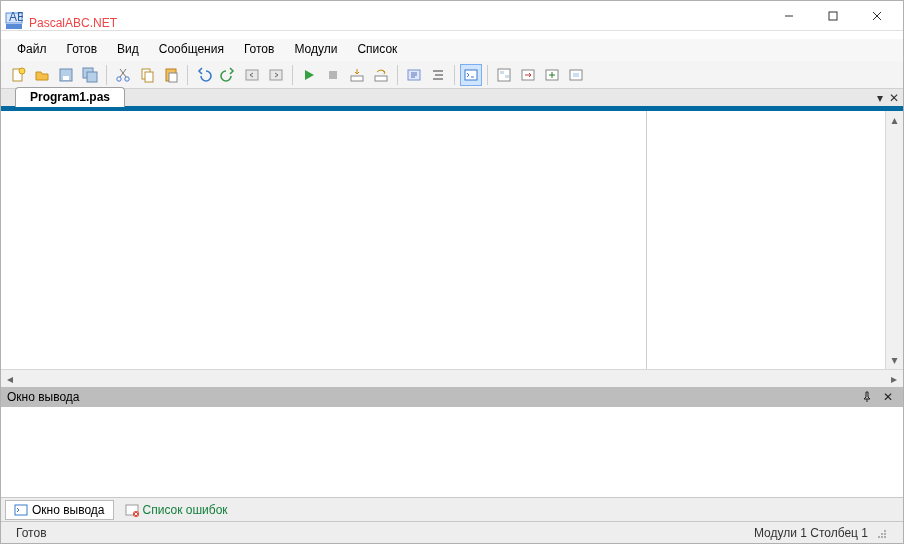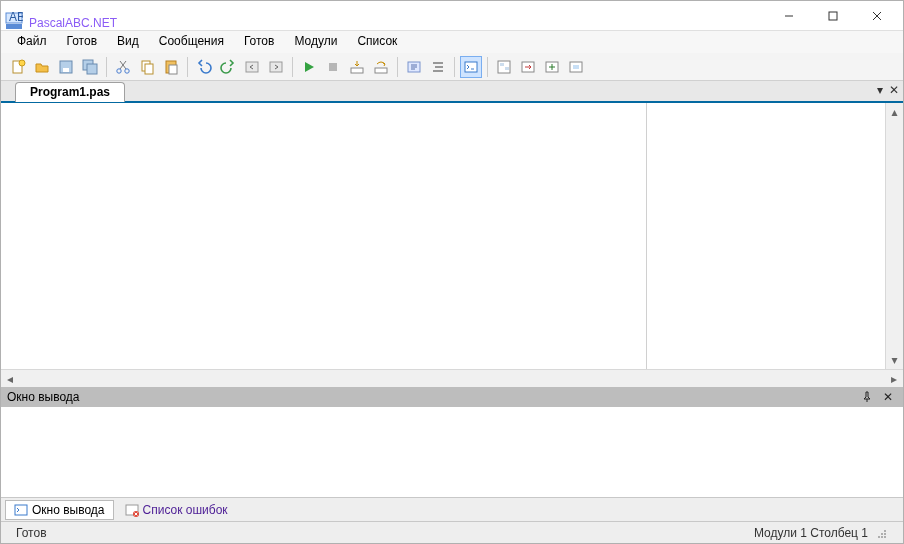--- a/index.html
+++ b/index.html
@@ -3,35 +3,35 @@
 <meta charset="utf-8">
 <style>
 * { margin: 0; padding: 0; box-sizing: border-box; font-family: "Segoe UI", Tahoma, sans-serif; font-size: 12px; }
 html, body { width: 904px; height: 544px; overflow: hidden; background: #fff; }
 
 .window { width: 904px; height: 544px; border: 1px solid #b0b0b0; display: flex; flex-direction: column; background: #fff; }
 
 
 .titlebar { height: 30px; display: flex; align-items: flex-end; padding: 0 4px; background: #fff; border-bottom: 1px solid #e0e0e0; }
 .titlebar .app-icon { width: 18px; height: 18px; margin-right: 6px; }
-.titlebar .title { color: #8b5cf6; flex: 1; }
+.titlebar .title { color: #ef4444; flex: 1; }
 .titlebar .win-btn { width: 44px; height: 28px; display: flex; align-items: center; justify-content: center; color: #555; cursor: pointer; }
 
 
-.menubar { height: 22px; display: flex; align-items: stretch; padding: 0 6px; background: #f7f7f7; }
+.menubar { height: 22px; display: flex; align-items: stretch; padding: 0 6px; background: #f7f7f7; margin-top: 8px; }
 .menubar .menu-item { padding: 3px 10px; color: #000; cursor: pointer; }
 
 
 .toolbar { height: 28px; display: flex; align-items: center; padding: 2px 6px; gap: 2px; background: #f4f4f4; border-bottom: 1px solid #d0d0d0; }
 .tb-btn { width: 22px; height: 22px; display: flex; align-items: center; justify-content: center; cursor: pointer; border: 1px solid transparent; }
 .tb-btn.active { background: #cfe4ff; border-color: #7aaef0; }
 .tb-sep { width: 1px; height: 20px; background: #ccc; margin: 0 3px; }
 
 
-.tabstrip { height: 22px; display: flex; align-items: flex-end; background: #e8e8e8; padding-left: 14px; position: relative; border-bottom: 2px solid #0369a1; }
+.tabstrip { height: 22px; display: flex; align-items: flex-end; background: #e8e8e8; padding-left: 14px; position: relative; border-bottom: 5px solid #0369a1; }
 .tab { height: 20px; background: #fff; border: 1px solid #a0a0a0; border-bottom: none; border-radius: 4px 4px 0 0; padding: 2px 14px; font-weight: bold; position: relative; top: 1px; cursor: pointer; }
 .tabstrip .right-ctrls { position: absolute; right: 4px; top: 2px; display: flex; gap: 6px; color: #333; }
 .tabstrip .right-ctrls span { cursor: pointer; }
 
 
 .editor-area { flex: 1; display: flex; background: #fff; position: relative; min-height: 0; }
 .editor-text { flex: 1; border-right: 1px solid #d0d0d0; }
 .editor-margin { width: 238px; }
 .vscroll { width: 18px; background: #f0f0f0; border-left: 1px solid #d8d8d8; display: flex; flex-direction: column; align-items: center; }
 .vscroll .arrow { width: 100%; height: 18px; display: flex; align-items: center; justify-content: center; color: #666; cursor: pointer; }
@@ -43,21 +43,21 @@
 
 
 .out-header { height: 20px; background: #bdbdbd; display: flex; align-items: center; padding: 0 6px; color: #000; }
 .out-header .title { flex: 1; }
 .out-header .hicon { width: 18px; text-align: center; cursor: pointer; color: #222; }
 
 .out-body { height: 90px; background: #fff; }
 
 
 .bottom-tabs { height: 24px; background: #eee; border-top: 1px solid #c8c8c8; display: flex; align-items: center; padding-left: 4px; gap: 2px; }
-.btab { height: 20px; display: flex; align-items: center; gap: 4px; padding: 0 8px; border: 1px solid transparent; cursor: pointer; color: #4c1d95; }
+.btab { height: 20px; display: flex; align-items: center; gap: 4px; padding: 0 8px; border: 1px solid transparent; cursor: pointer; color: #15803d; }
 .btab.active { background: #fff; border-color: #bbb; color: #000; }
 .btab .bicon { width: 14px; height: 14px; }
 
 
 .statusbar { height: 22px; background: #eee; border-top: 1px solid #c8c8c8; display: flex; align-items: center; padding: 0 15px; color: #333; }
 .statusbar .left { flex: 1; }
 .statusbar .grip { width: 14px; height: 14px; margin-left: 6px; }
 
 svg { display: block; }
 </style>

